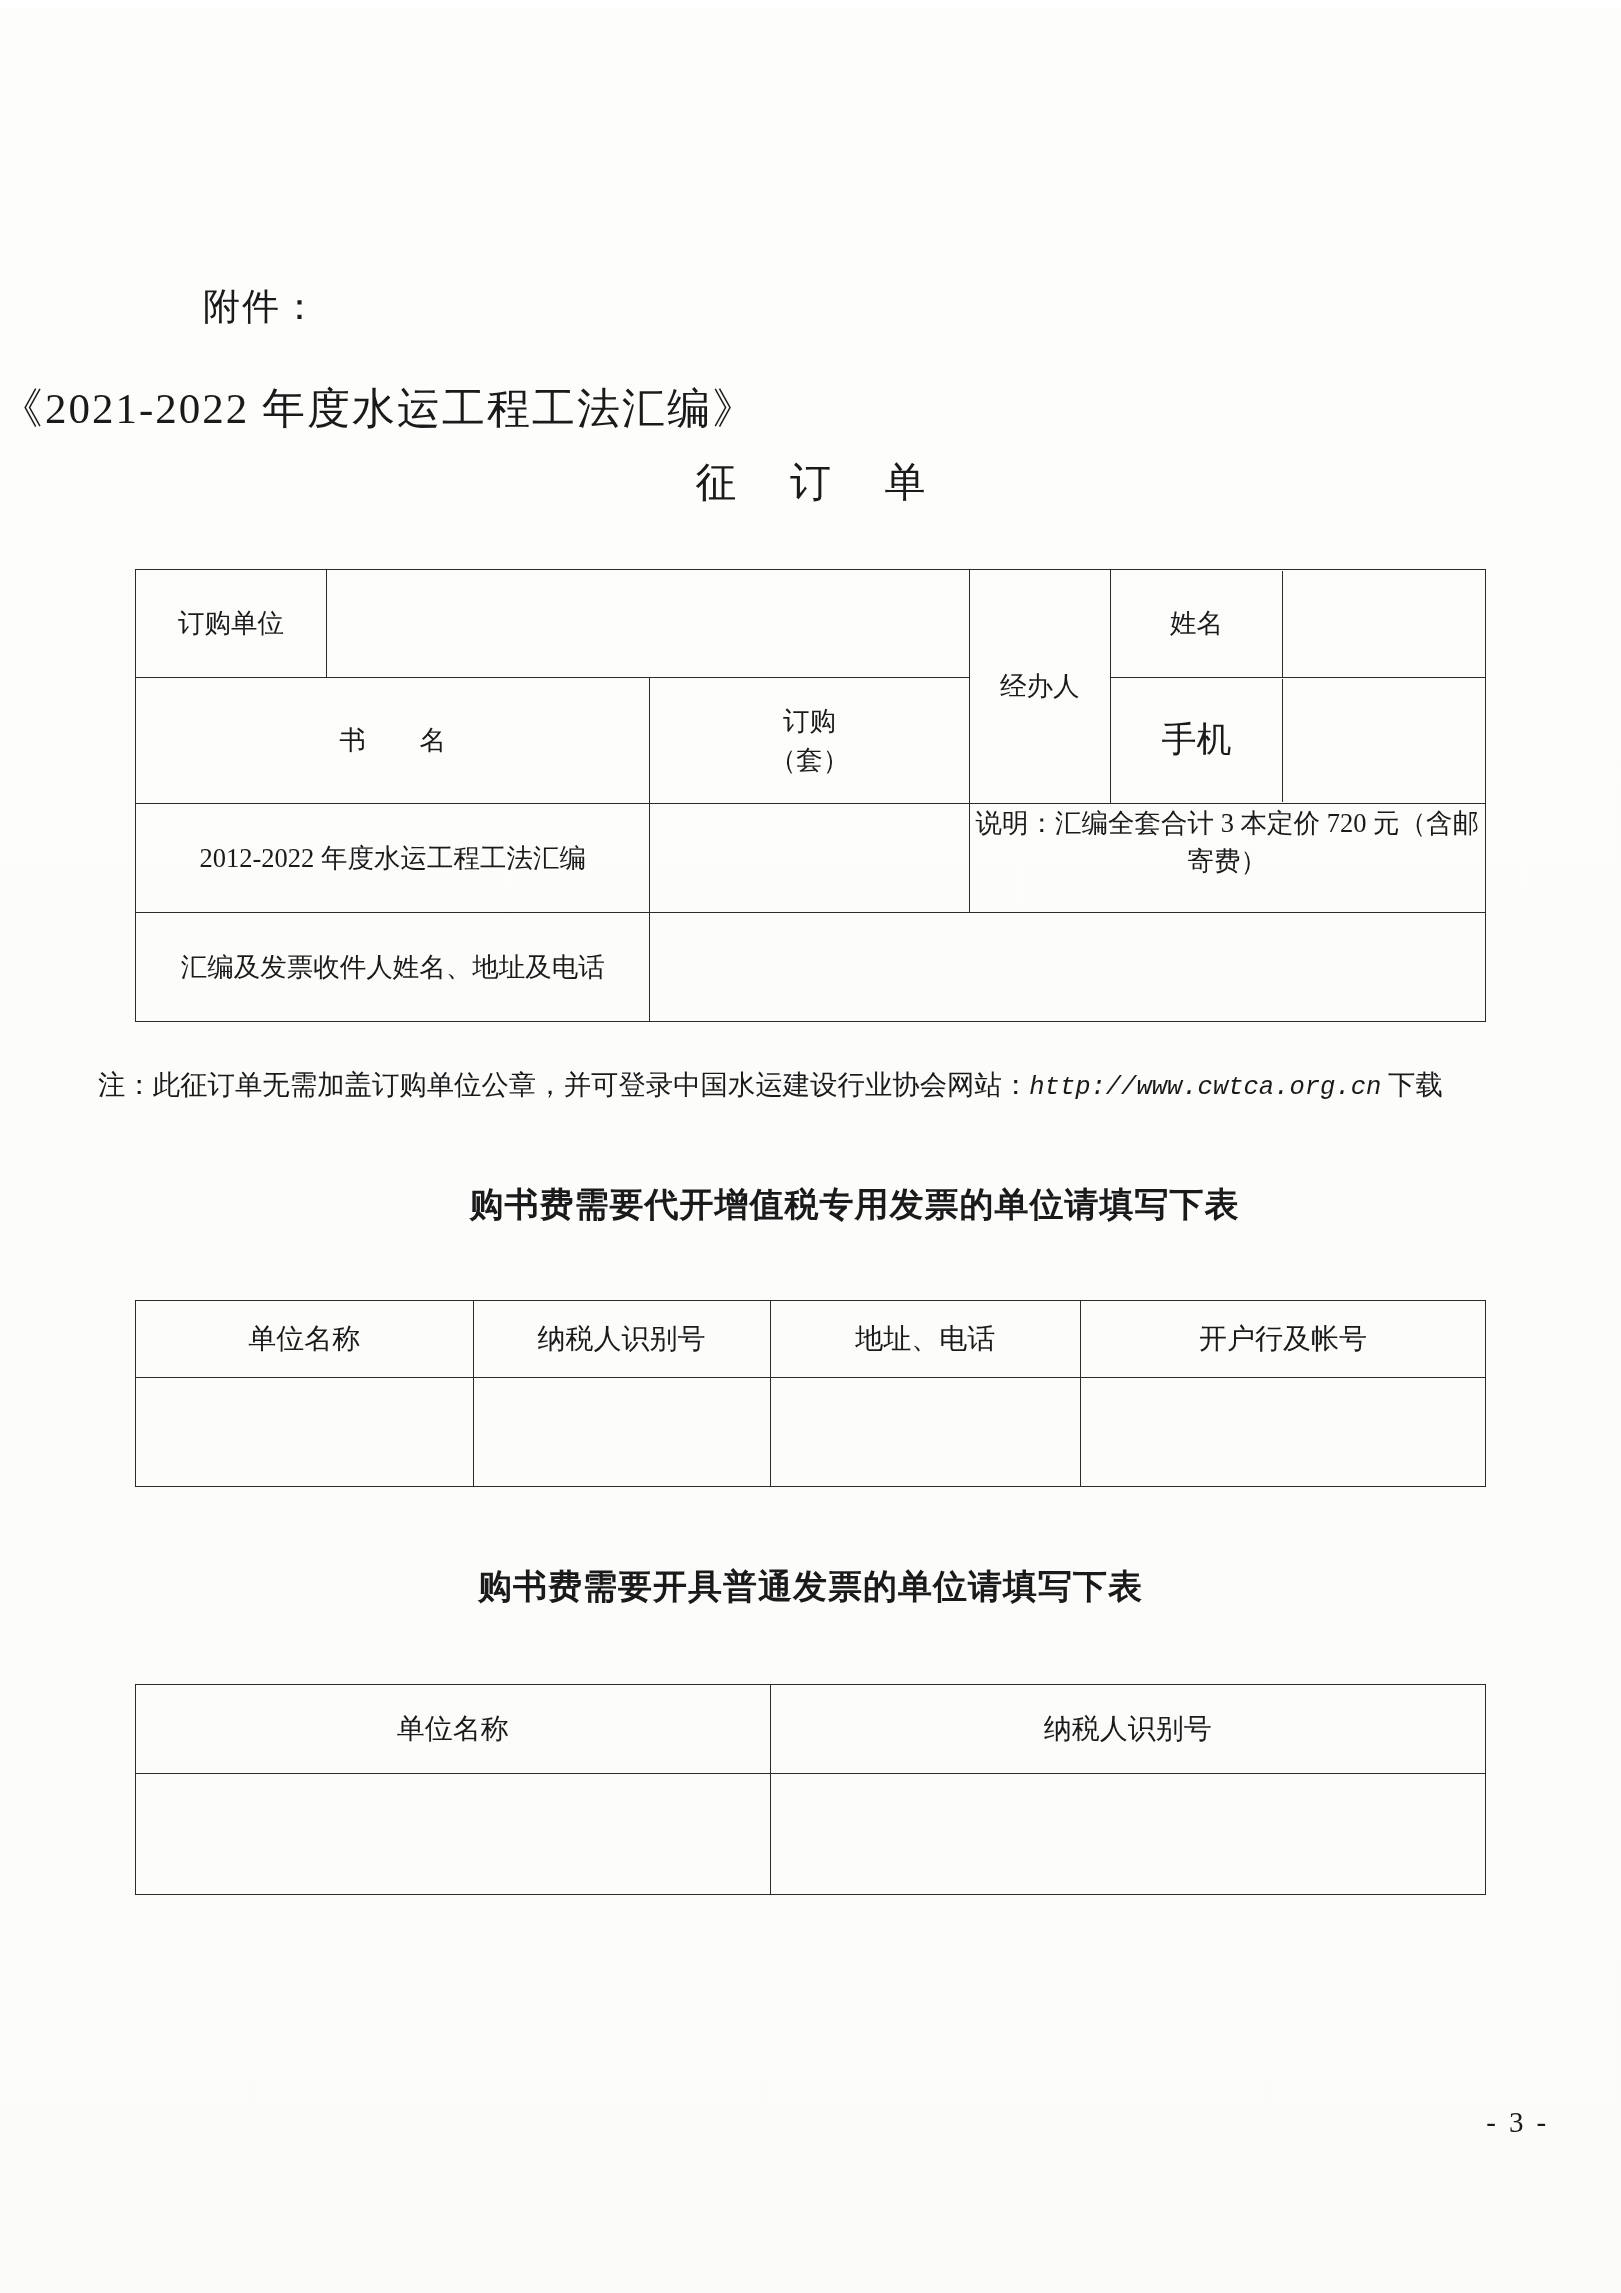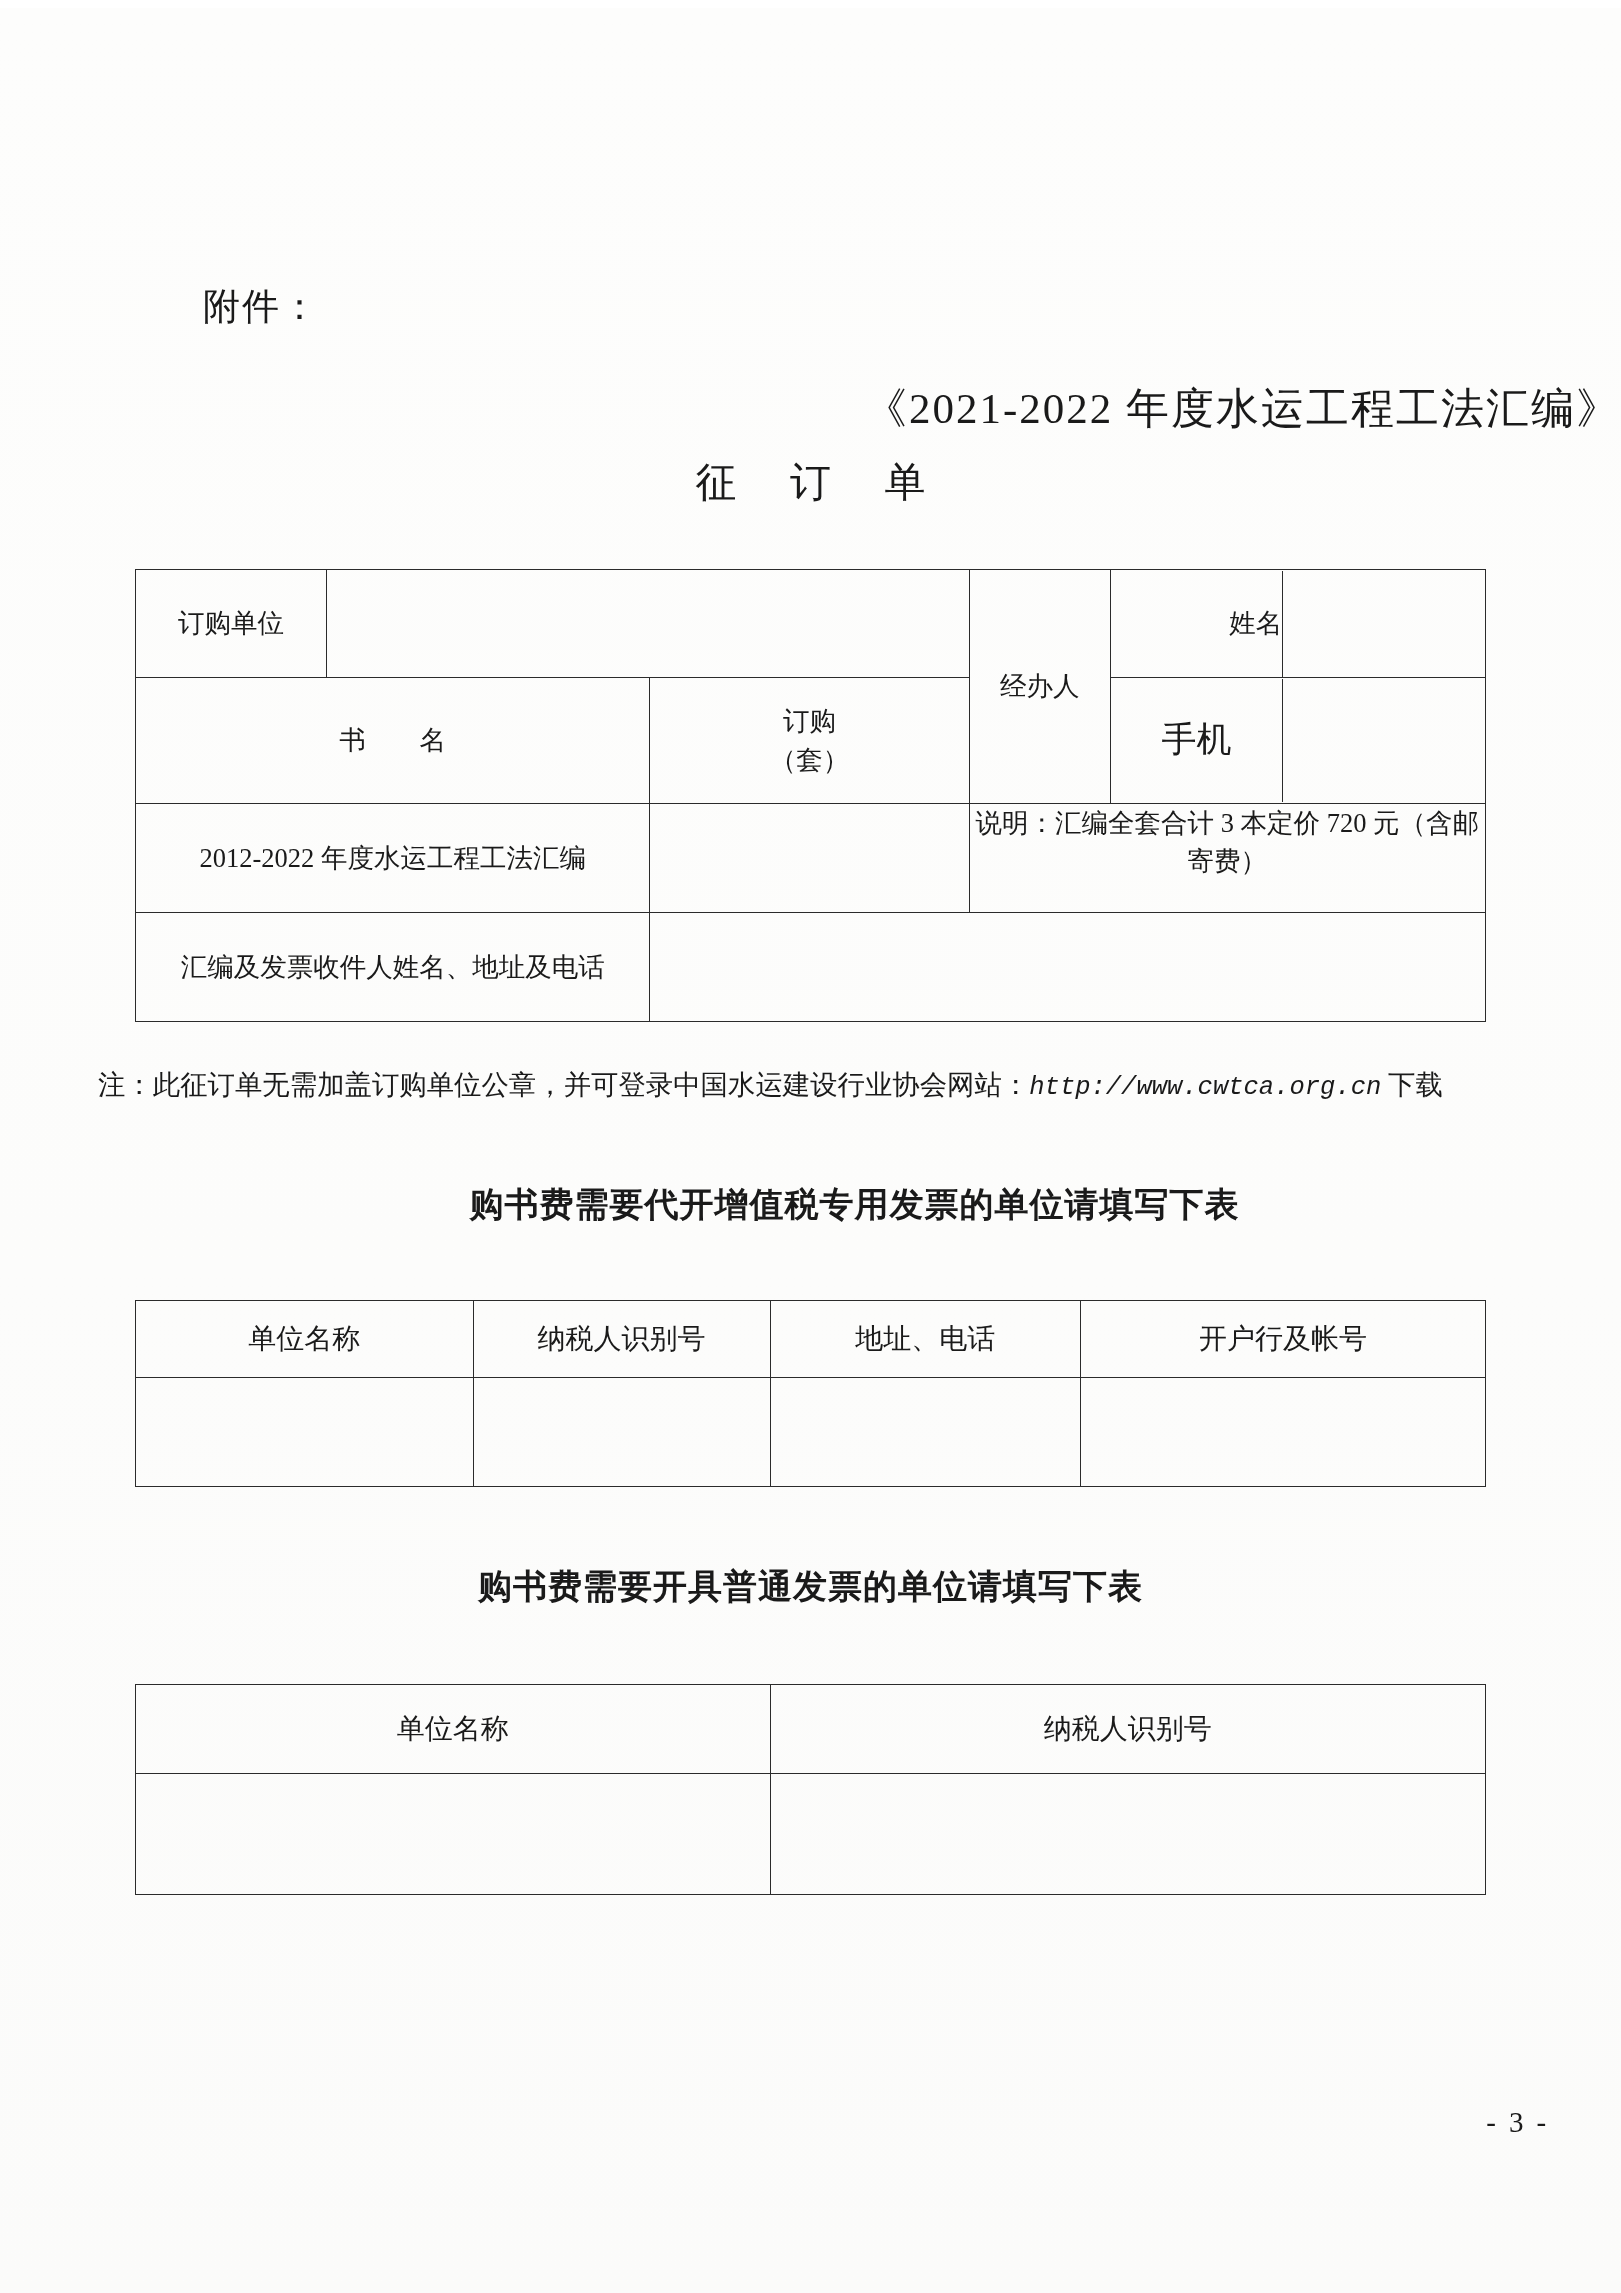--- a/index.html
+++ b/index.html
@@ -40,21 +40,21 @@
     font-size: 37px;
     letter-spacing: 2px;
     white-space: nowrap;
   }
 
   .doc-title {
     position: absolute;
     left: 0;
     top: 372px;
     width: 1621px;
-    text-align: right;
+    text-align: left;
     font-size: 43px;
     letter-spacing: 2px;
     white-space: nowrap;
   }
 
   .doc-subtitle {
     position: absolute;
     left: 0;
     top: 447px;
     width: 1621px;
@@ -196,21 +196,21 @@
           <td colspan="3" class="cell-blank"></td>
           <td rowspan="2" class="label-cell">经办人</td>
           <td style="width:375px;padding:0">
             <table style="width:100%;border-collapse:collapse;table-layout:fixed">
               <colgroup>
                 <col style="width:46%">
                 <col style="width:54%">
               </colgroup>
               <tbody>
                   <tr>
-                <td style="border:none;border-right:1.6px solid #2b2b2b;height:106px;text-align:right;font-size:26.5px">姓名</td>
+                <td style="border:none;border-right:1.6px solid #2b2b2b;height:106px;text-align:center;font-size:26.5px">姓名</td>
                 <td style="border:none;height:106px"></td>
               </tr>
             </tbody>
               </table>
           </td>
         </tr>
 
         <tr>
           <td colspan="2" class="label-cell sp-wide" style="height:125px">书　名</td>
           <td colspan="2" class="label-cell" style="height:125px">

